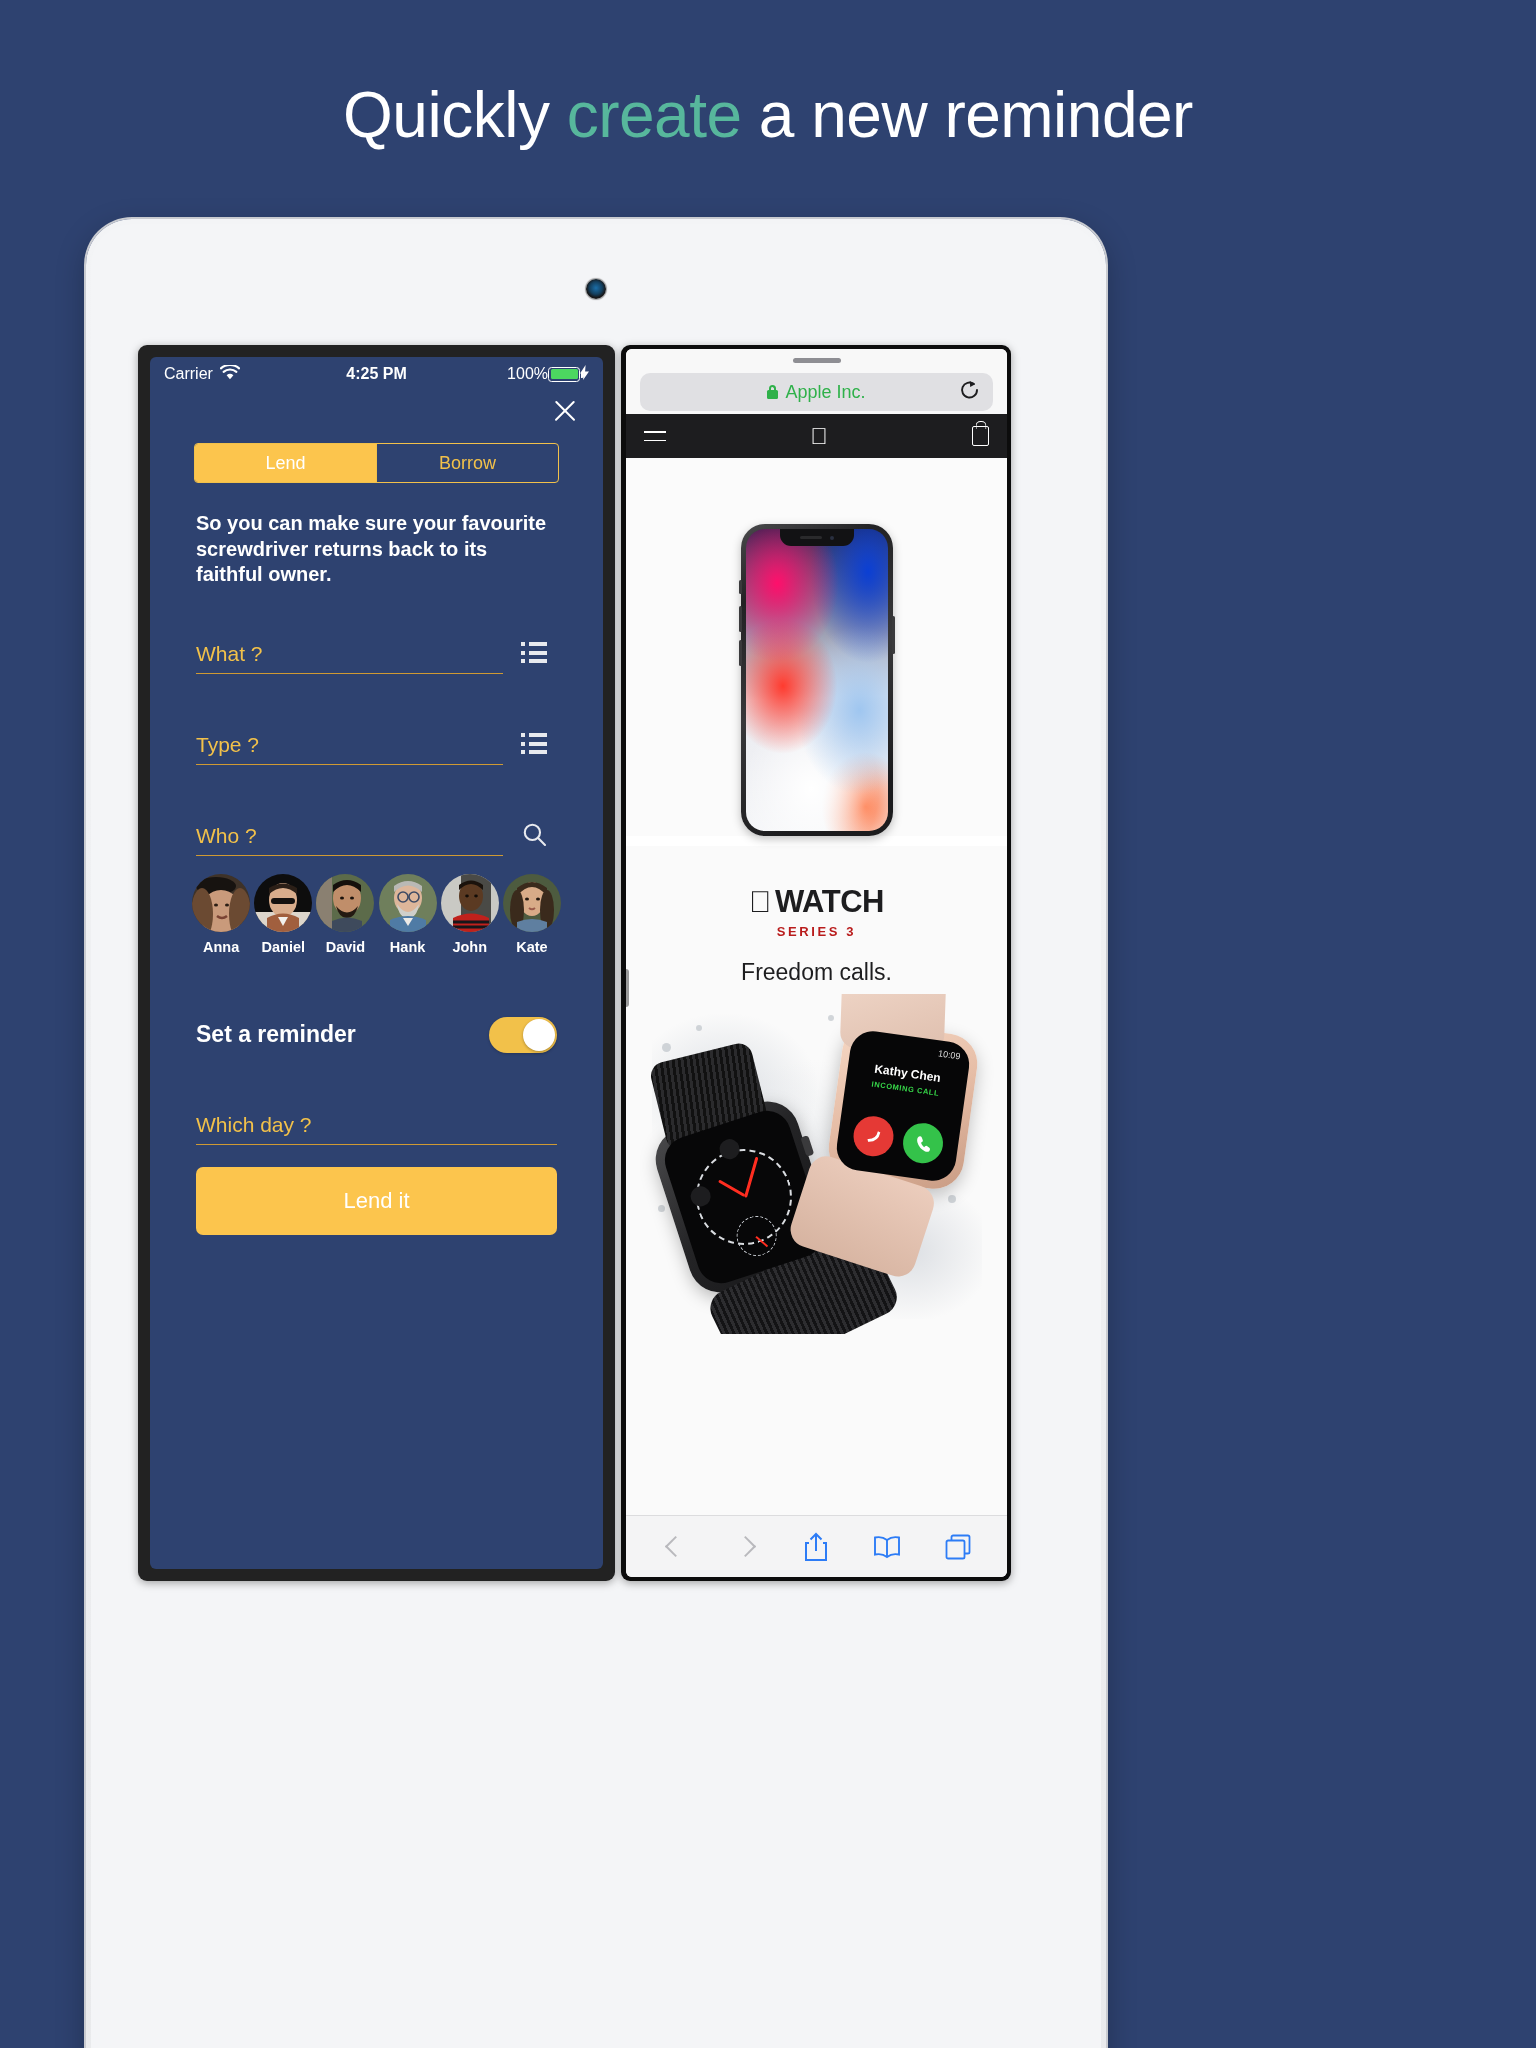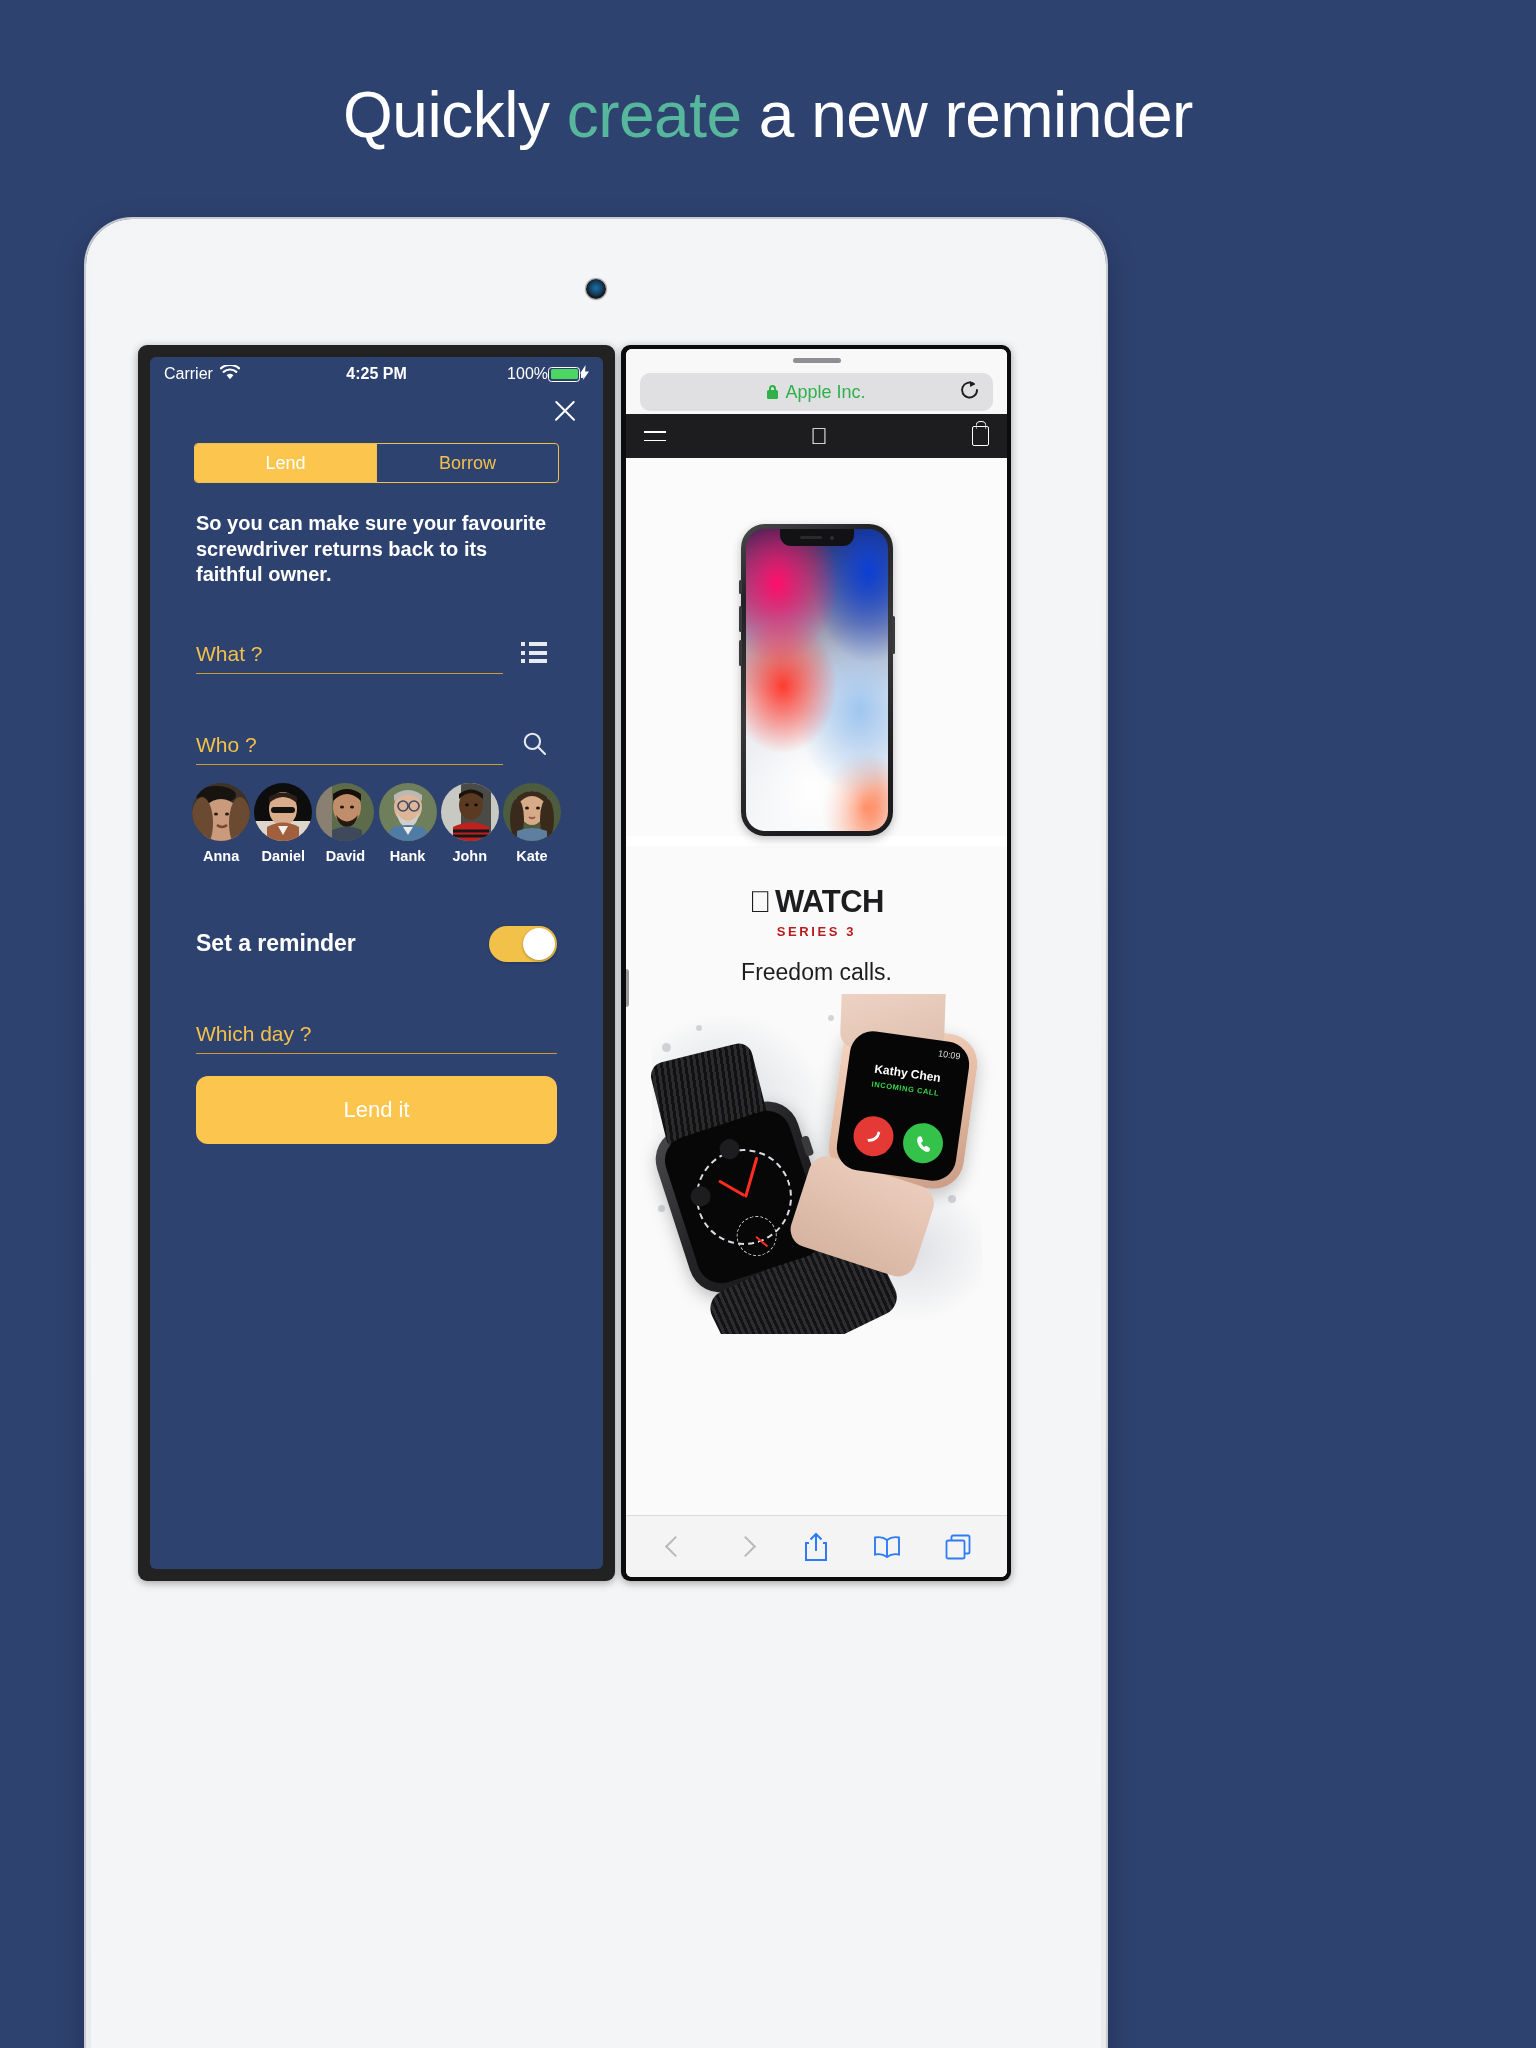--- a/index.html
+++ b/index.html
@@ -181,21 +181,21 @@
   .toggle .knob {
     position:absolute; right:2px; top:2px;
     width:32px; height:32px; border-radius:50%;
     background:#fff; box-shadow:0 1px 3px rgba(0,0,0,.3);
   }
 
   .primary-btn {
     margin:22px 46px 0 46px;
     height:68px;
     background:#fcc54d;
-    border-radius:12px;
+    border-radius:7px;
     display:flex; align-items:center; justify-content:center;
     color:#fff; font-size:22px; cursor:pointer;
     border:none; width:calc(100% - 92px);
     font-family:"Liberation Sans", sans-serif;
   }
 
   
   .phone-right {
     width:390px; height:1236px;
     background:#0c0c0c;
@@ -495,20 +495,41 @@
                   <i></i>
                 </span>
                 <span>
                   <b></b>
                   <i></i>
                 </span>
             </span>
           </div>
         </div>
 
+        <div class="field" style="margin-top:53px;">
+          <div class="field-input">
+            <div class="field-label">Type ?</div>
+          </div>
+          <div class="field-icon">
+            <span class="listicon">
+              <span>
+                  <b></b>
+                  <i></i>
+                </span>
+                <span>
+                  <b></b>
+                  <i></i>
+                </span>
+                <span>
+                  <b></b>
+                  <i></i>
+                </span>
+            </span>
+          </div>
+        </div>
 
         <div class="field" style="margin-top:53px;">
           <div class="field-input">
             <div class="field-label">Who ?</div>
           </div>
           <div class="field-icon">
             <svg width="25" height="25" viewBox="0 0 25 25">
               <circle cx="10.4" cy="10.4" r="7.6" stroke="#e8eaef" stroke-width="2.1" fill="none"></circle>
               <line x1="16.1" y1="16.1" x2="23" y2="23" stroke="#e8eaef" stroke-width="2.1" stroke-linecap="round"></line>
             </svg>

